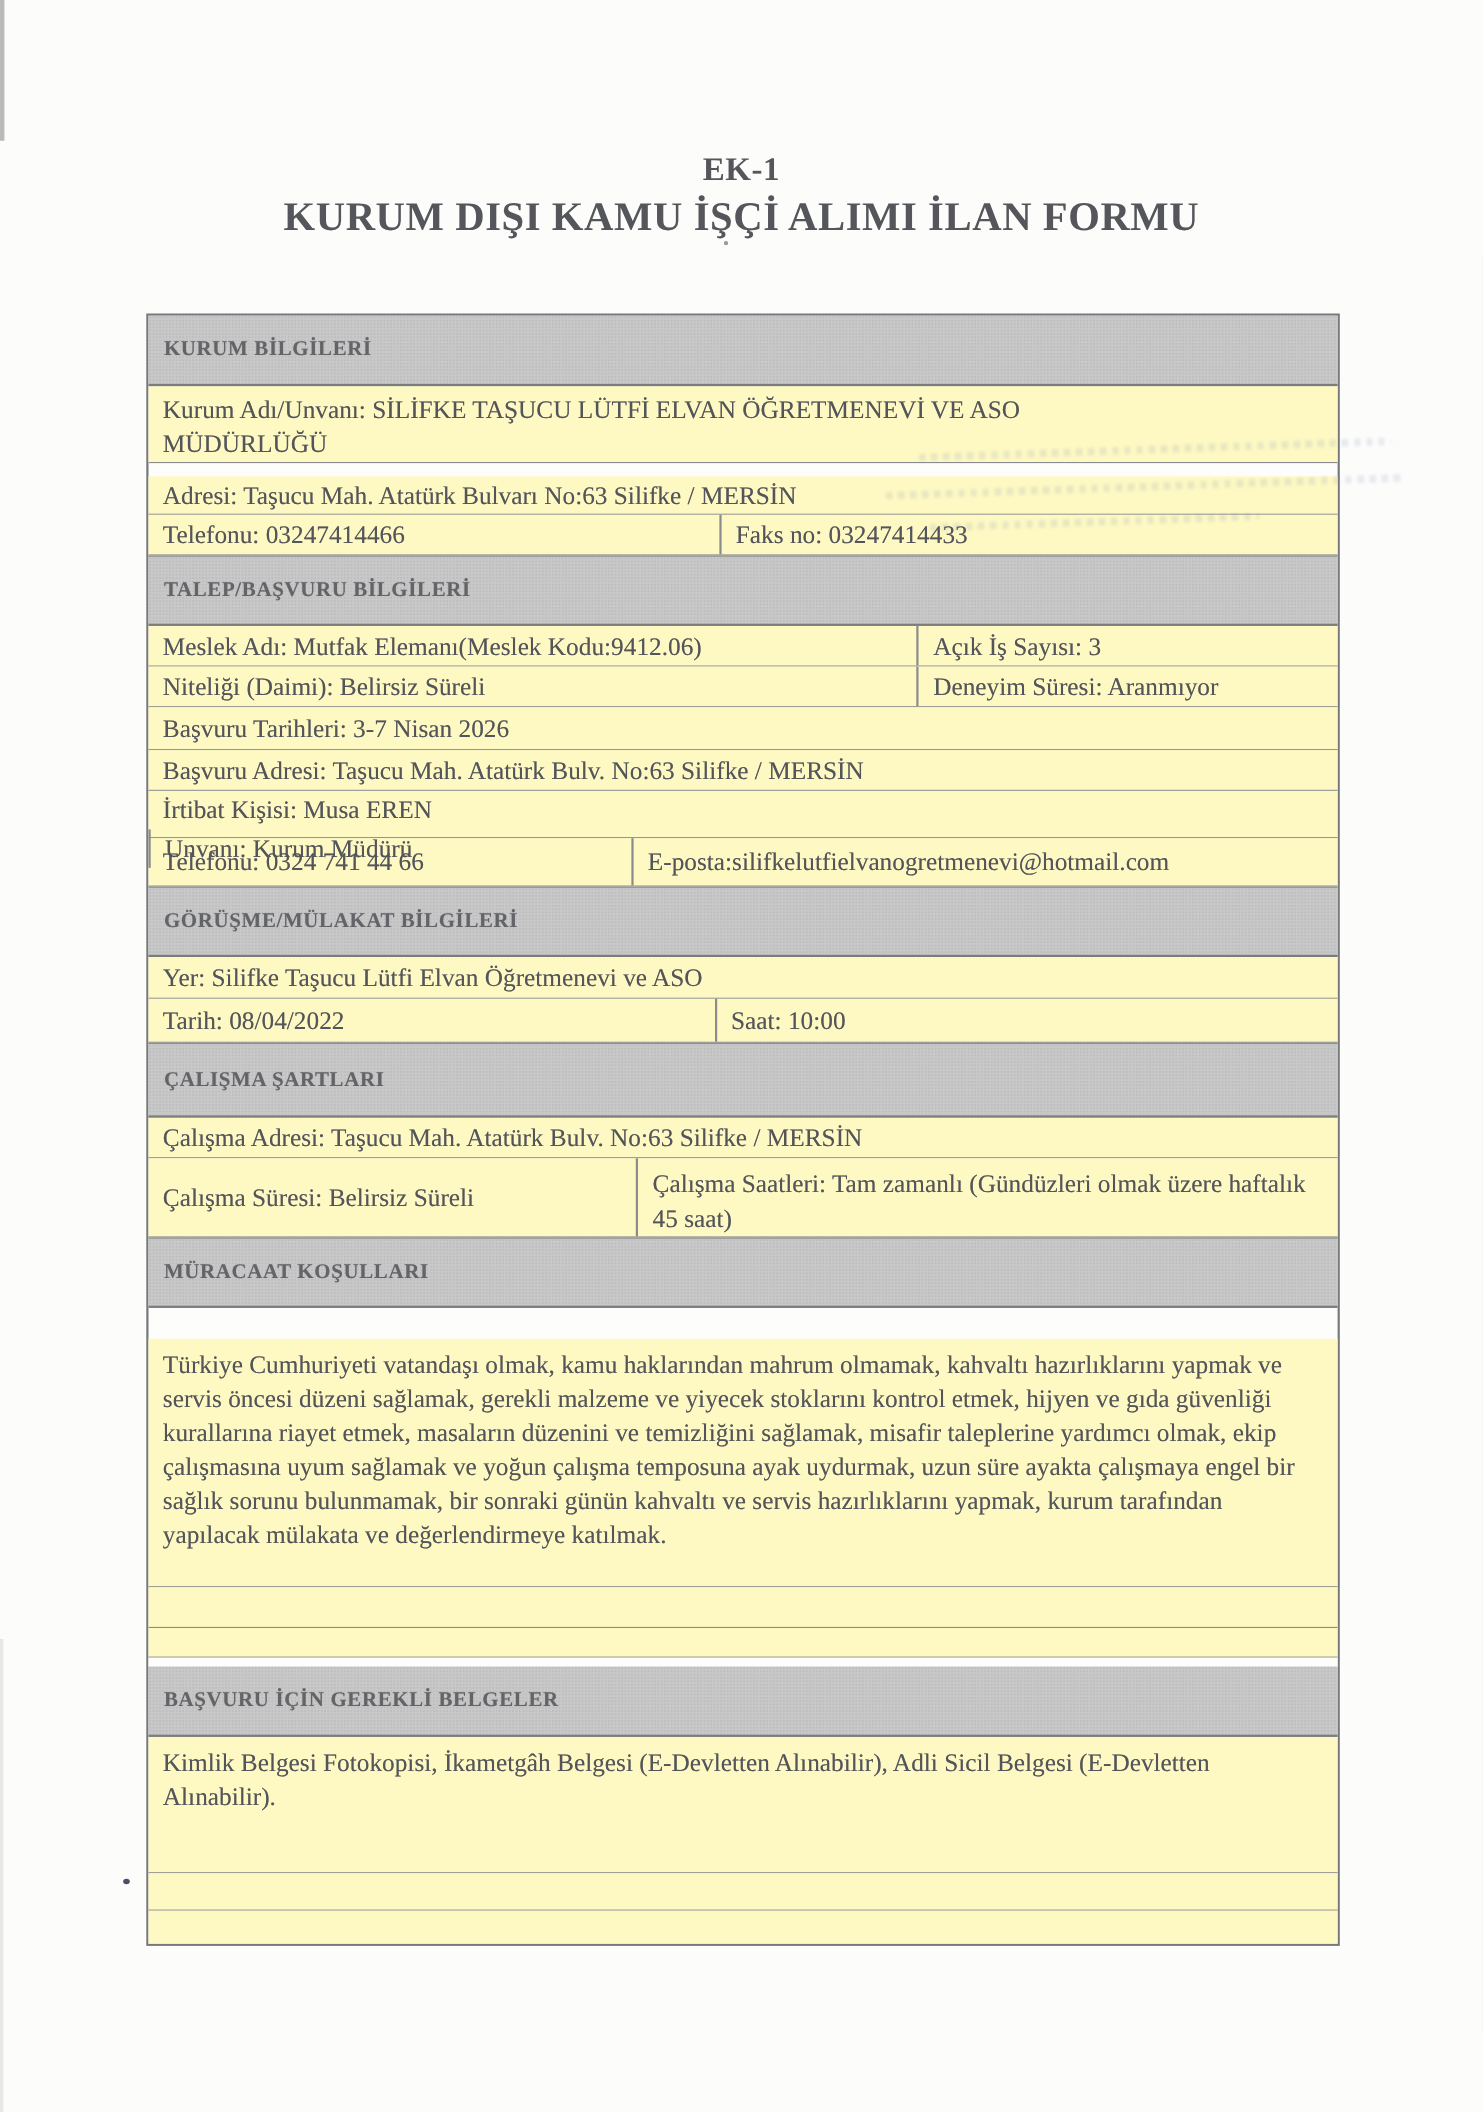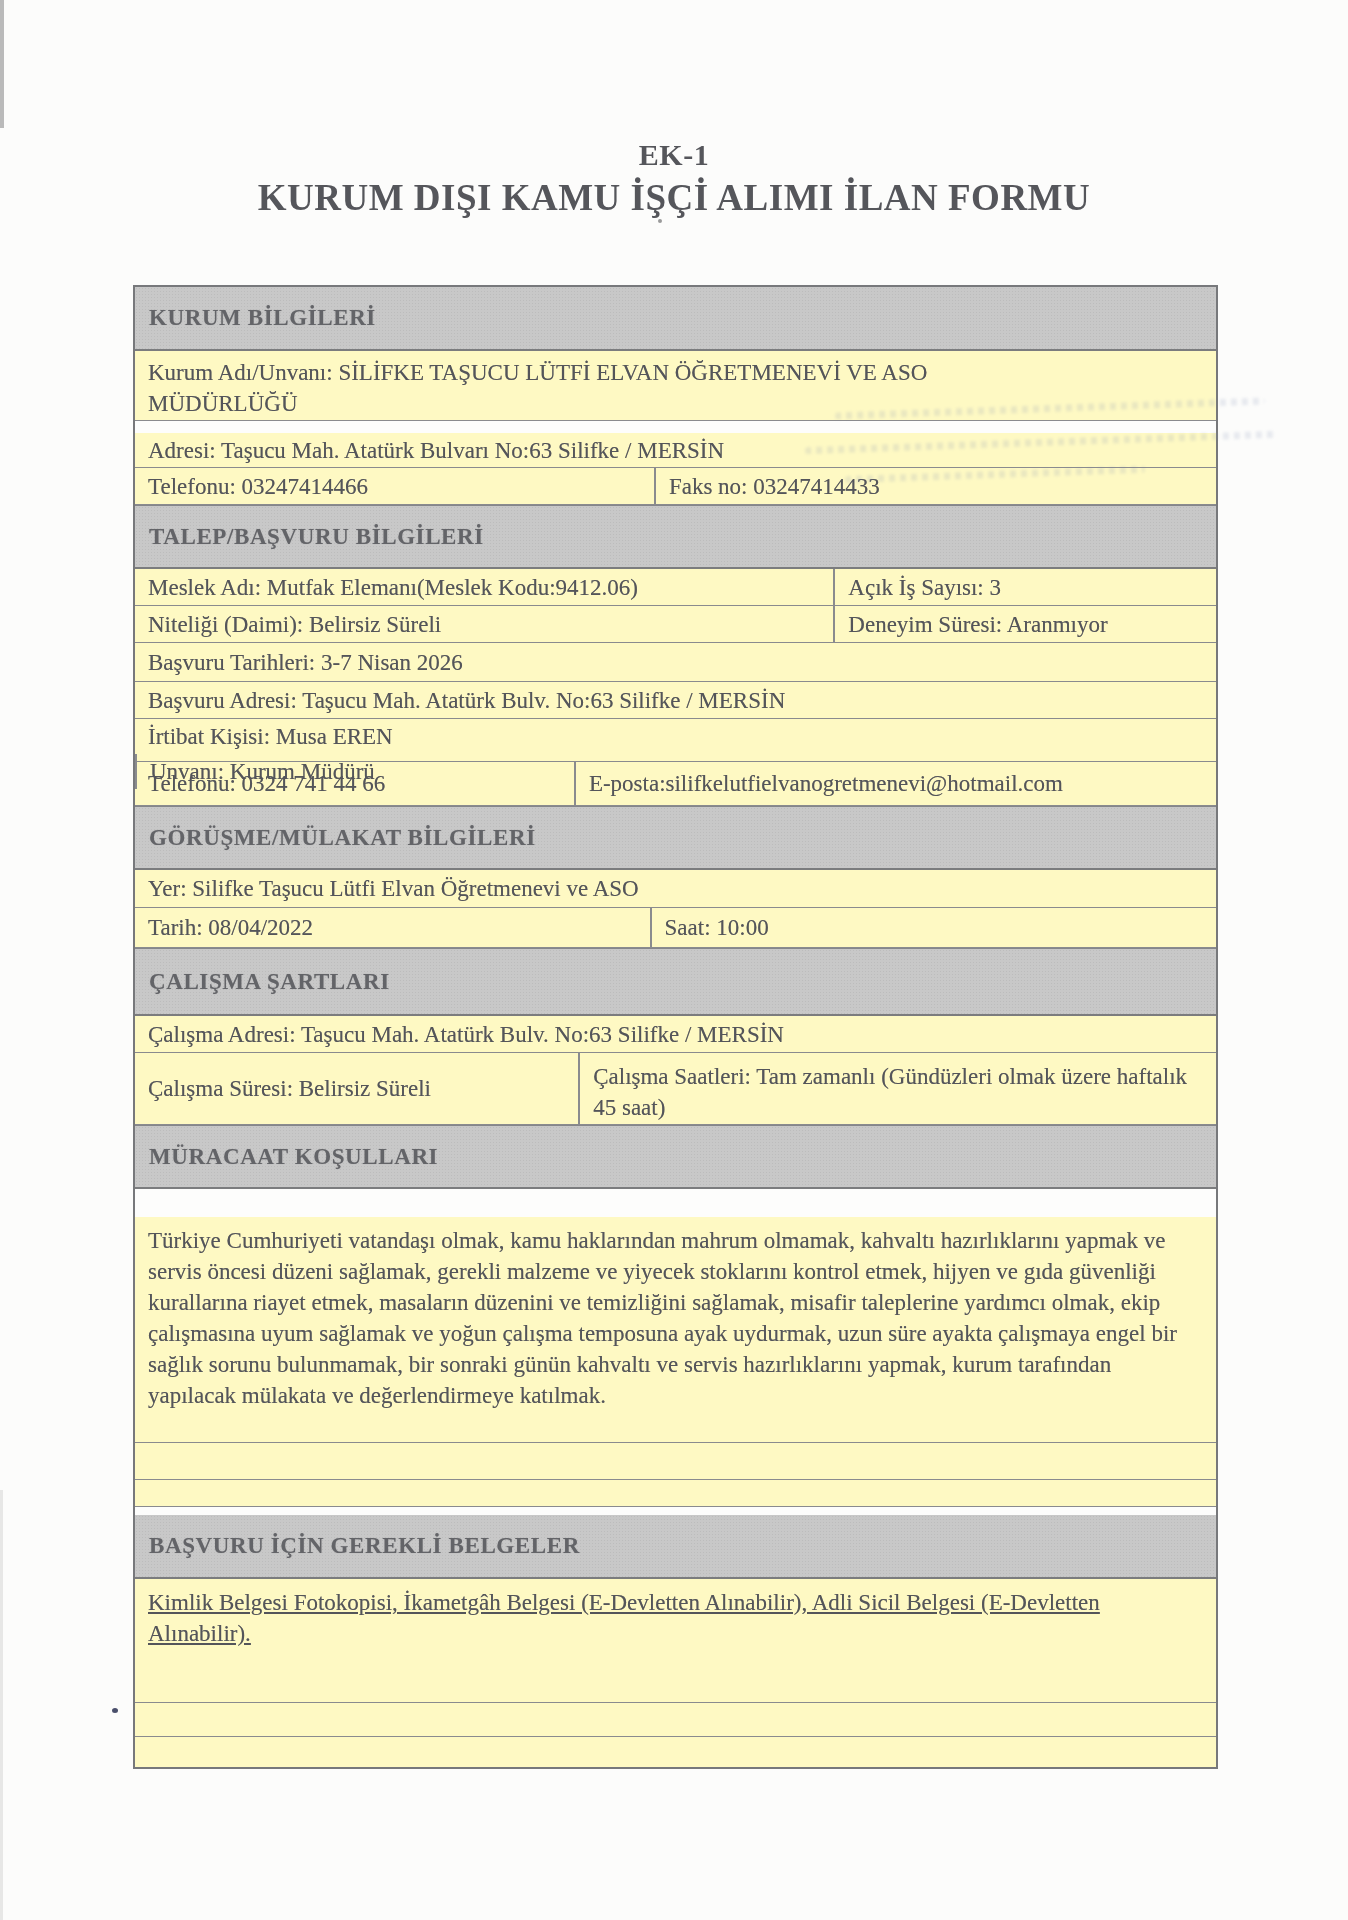--- a/index.html
+++ b/index.html
@@ -27,21 +27,21 @@
     background-color:#c8c8c8;
     background-image:radial-gradient(#bcbcbc 1px, rgba(0,0,0,0) 1px);
     background-size:3px 3px;
     border-bottom:2px solid #7b7c7e;
     display:flex;align-items:center;
     box-sizing:border-box;
   }
   .sec + .row, .row + .sec{border-top:0;}
   .row + .sec{border-top:1px solid #85868a;}
   .sec-label{
-    font-size:23px;font-weight:bold;letter-spacing:.6px;
+    font-size:19px;font-weight:bold;letter-spacing:.6px;
     color:#636468;padding-left:14px;
     text-shadow:0 0 1px rgba(99,100,104,.35);
   }
   .row{
     display:flex;box-sizing:border-box;
     border-bottom:1px solid #8a8b8e;
     background:#fef9c3;
   }
   .row:last-child{border-bottom:0;}
   .cell{
@@ -162,21 +162,21 @@
         <div class="cell"></div>
       </div>
     <div class="row" style="height:27px;">
         <div class="cell"></div>
       </div>
 
     <div class="sec inset-top" style="height:72px;">
       <span class="sec-label">BAŞVURU İÇİN GEREKLİ BELGELER</span>
     </div>
     <div class="row" style="height:124px;">
-      <div class="cell top" style="padding-top:8px;padding-right:18px;text-decoration:underline;">Kimlik Belgesi Fotokopisi, İkametgâh Belgesi (E-Devletten Alınabilir), Adli Sicil Belgesi (E-Devletten Alınabilir).</div>
+      <div class="cell top" style="padding-top:8px;padding-right:18px;">Kimlik Belgesi Fotokopisi, İkametgâh Belgesi (E-Devletten Alınabilir), Adli Sicil Belgesi (E-Devletten Alınabilir).</div>
     </div>
     <div class="row" style="height:34px;">
         <div class="cell"></div>
       </div>
     <div class="row" style="height:30px;">
         <div class="cell"></div>
       </div>
 
   </div>
 </div>

